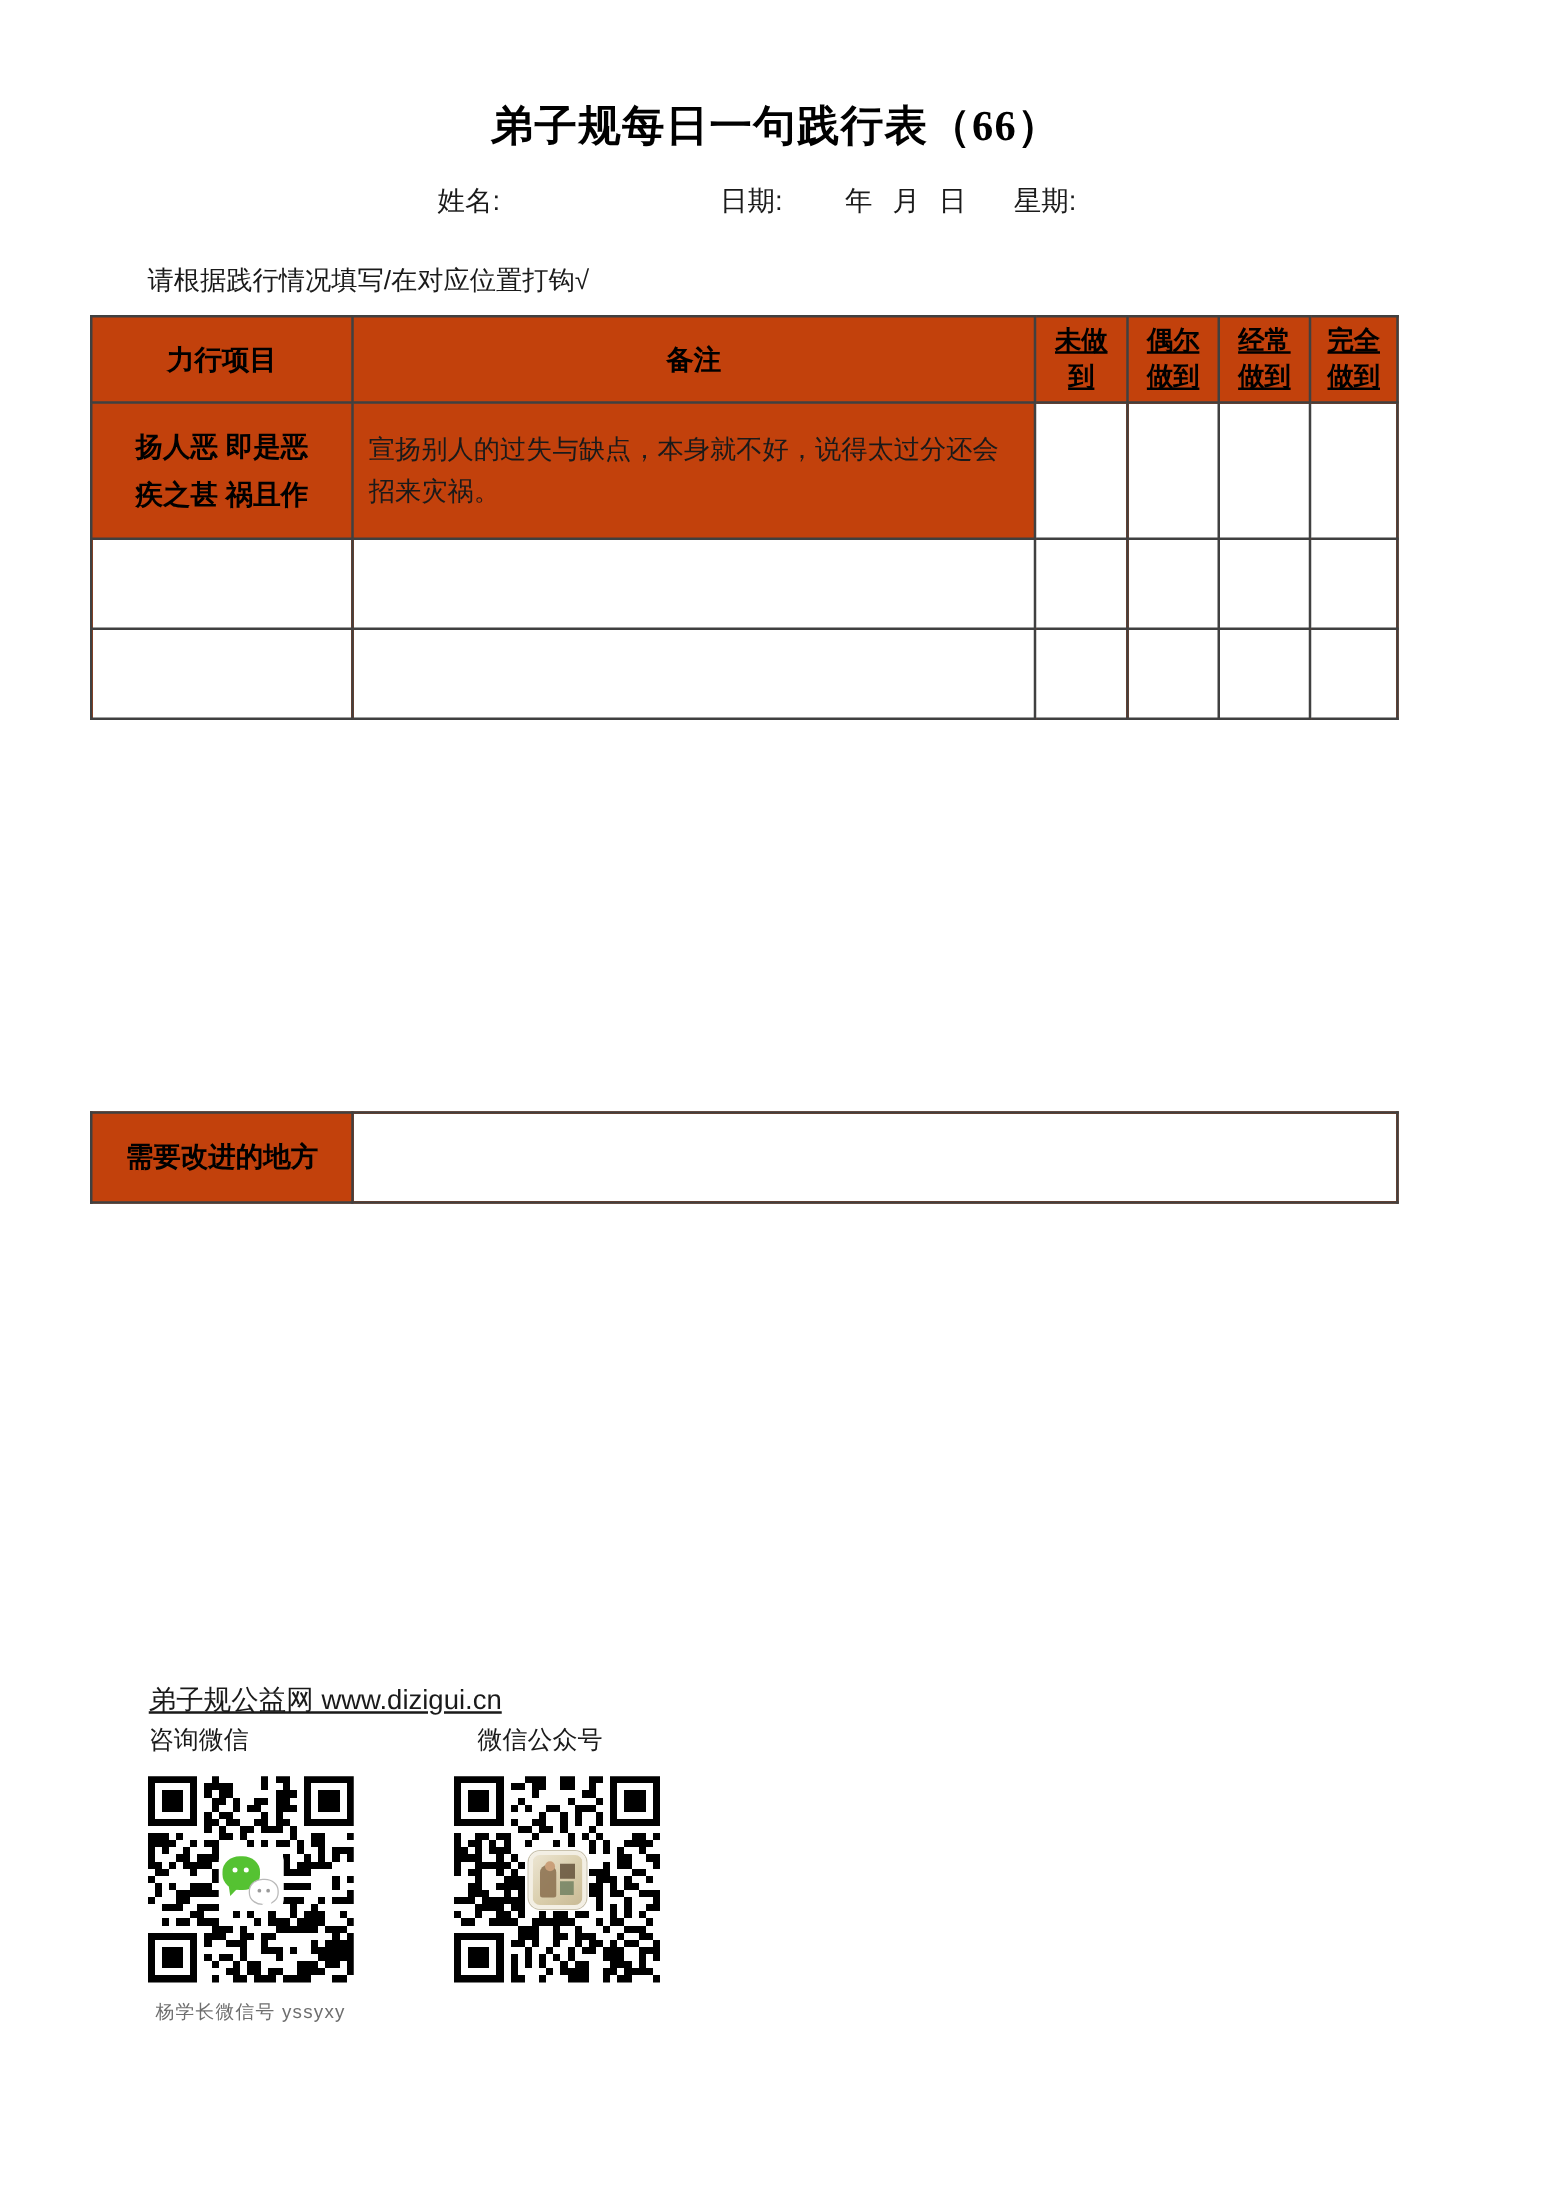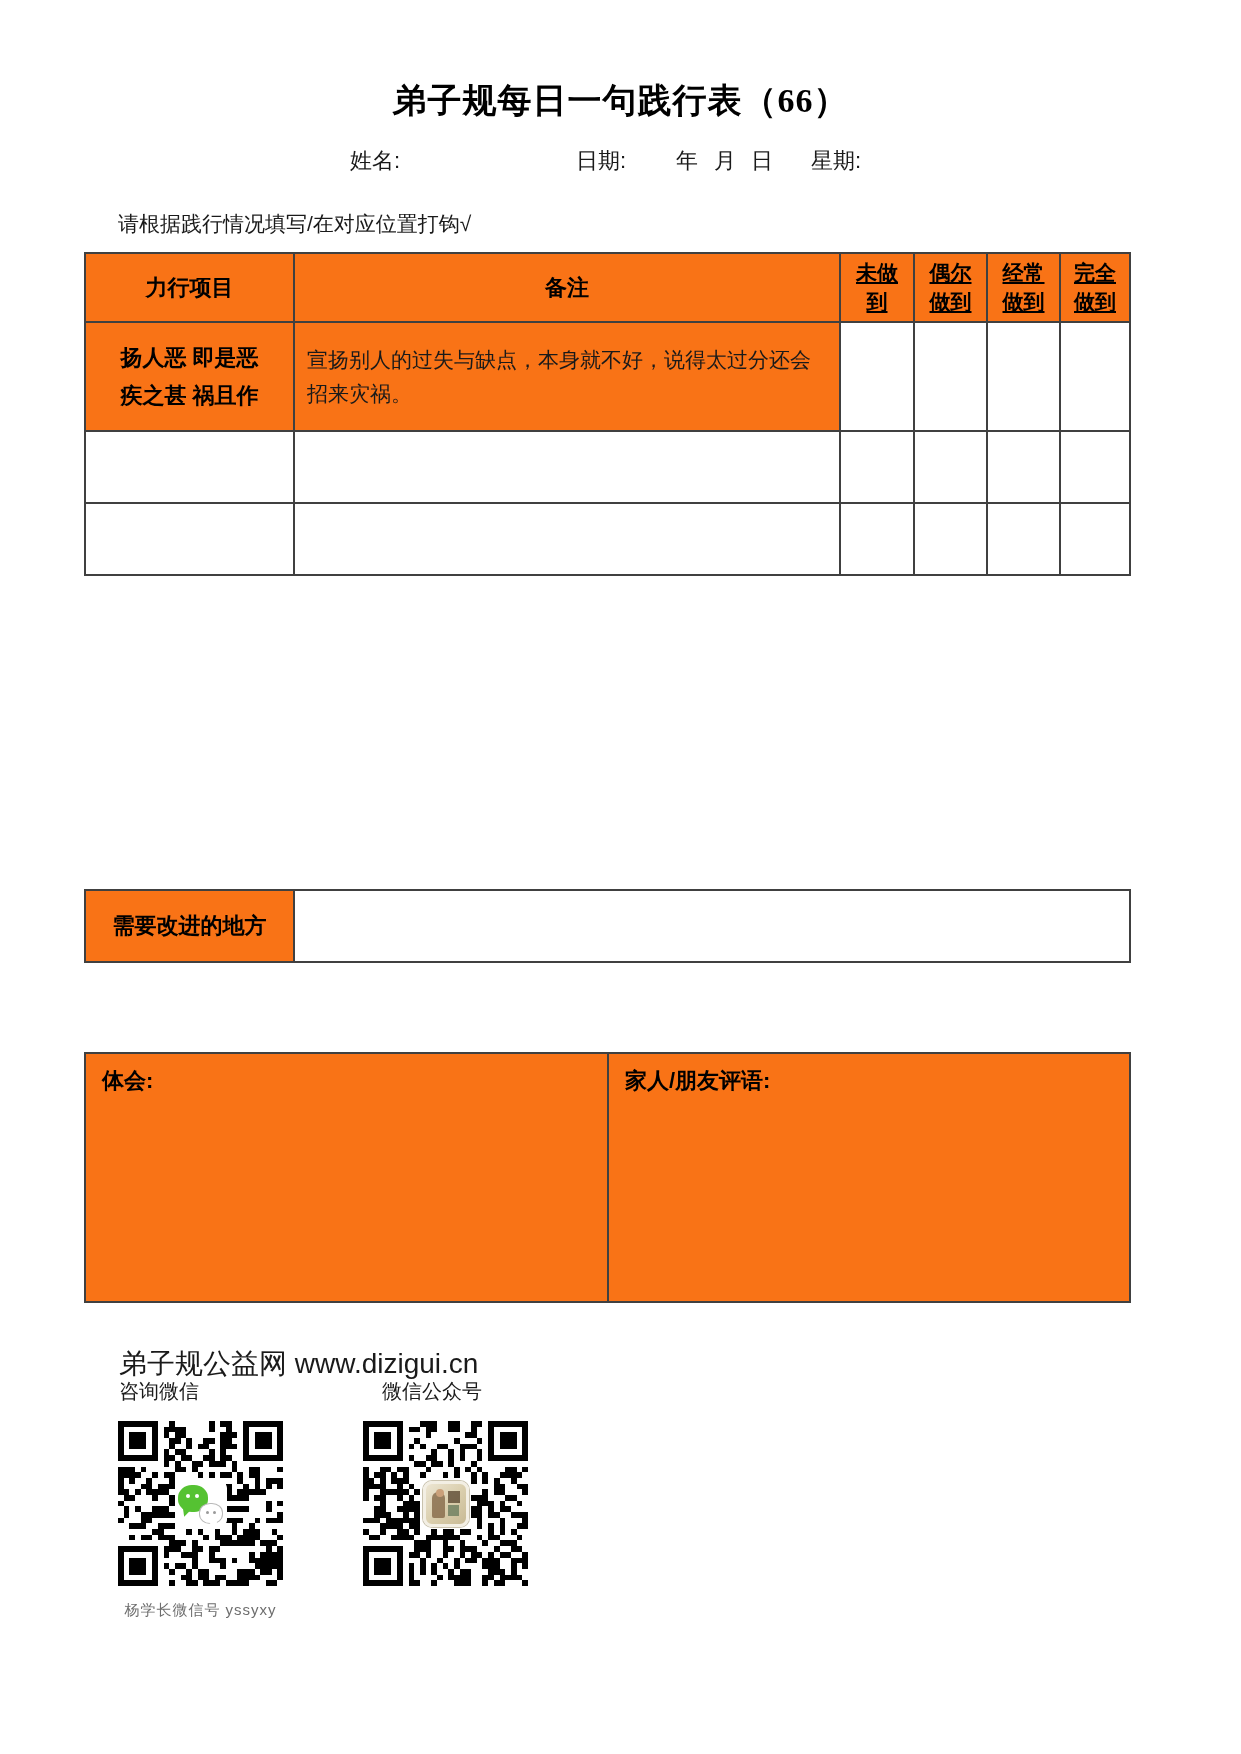--- a/index.html
+++ b/index.html
@@ -30,21 +30,21 @@
     font-size: 22px; color: #1a1a1a;
   }
   .name-row span { position: absolute; top: 0; white-space: nowrap; }
   .instruction {
     position: absolute;
     top: 210px; left: 118px;
     font-size: 21px; color: #1a1a1a;
   }
   table { border-collapse: collapse; table-layout: fixed; }
   td, th { border: 2px solid #404040; overflow: hidden; }
-  .tbl { position: absolute; left: 84px; width: 1045px; background: #f97316; }
+  .tbl { position: absolute; left: 72px; width: 1045px; background: #c2410c; }
   .t1 { top: 252px; }
   .t2 { top: 587px; }
   .t3 { top: 889px; }
   .t4 { top: 1052px; }
   .hdr-cell {
     font-weight: 700; font-size: 22px; text-align: center;
     vertical-align: middle; color: #000;
   }
   .level-cell {
     font-weight: 700; font-size: 21px; text-align: center;
@@ -62,21 +62,21 @@
     font-weight: 700; font-size: 22px; text-align: center;
     vertical-align: middle; color: #000;
   }
   .fill-cell { background: #fff; }
   .corner-cell {
     font-weight: 700; font-size: 22px; vertical-align: top; text-align: left;
     padding: 12px 16px; color: #000;
   }
   .footer-site {
     position: absolute; top: 1345px; left: 119px;
-    font-size: 28px; color: #1a1a1a;
+    font-size: 22px; color: #1a1a1a; text-decoration: underline;
   }
   .qr-title { position: absolute; top: 1378px; font-size: 20px; color: #1a1a1a; }
   .qr-title.left { left: 119px; }
   .qr-title.right { left: 382px; }
   .qr-box { position: absolute; top: 1421px; width: 165px; height: 165px; background: #fff; }
   .qr-box.left { left: 118px; }
   .qr-box.right { left: 363px; }
   .qr-box svg { display: block; width: 100%; height: 100%; }
   .qr-logo {
     position: absolute; top: 50%; left: 50%; transform: translate(-50%, -50%);
@@ -217,32 +217,20 @@
         <col style="width:836px">
       </colgroup>
     <tbody>
     <tr style="height:72px">
       <td class="label-cell">需要改进的地方</td>
       <td class="fill-cell"></td>
     </tr>
   </tbody>
     </table>
 
-  <table class="tbl t4">
-    <colgroup>
-        <col style="width:523px">
-        <col style="width:522px">
-      </colgroup>
-    <tbody>
-        <tr style="height:249px">
-      <td class="corner-cell">体会:</td>
-      <td class="corner-cell">家人/朋友评语:</td>
-    </tr>
-  </tbody>
-    </table>
 
   <div class="footer-site">弟子规公益网 www.dizigui.cn</div>
   <div class="qr-title left">咨询微信</div>
   <div class="qr-title right">微信公众号</div>
 
   <div class="qr-box left">
     <svg class="qr-svg" viewBox="0 0 29 29" shape-rendering="crispEdges">
         <rect x="9" y="0" width="1" height="1" fill="#000"></rect>
         <rect x="16" y="0" width="1" height="1" fill="#000"></rect>
         <rect x="18" y="0" width="1" height="1" fill="#000"></rect>

